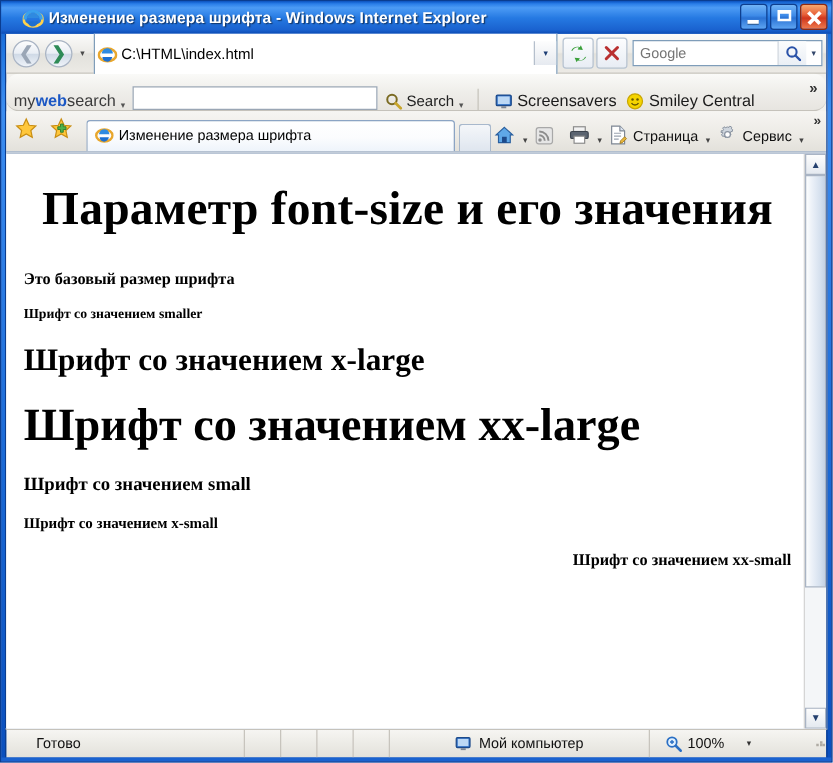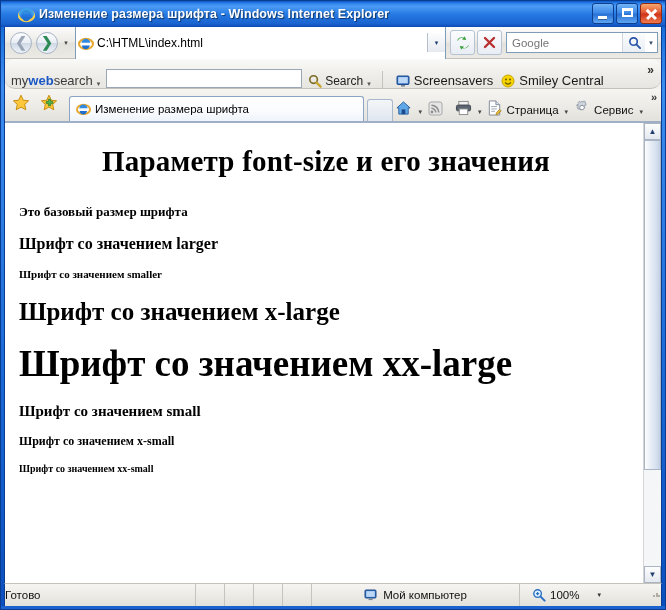--- a/index.html
+++ b/index.html
@@ -140,32 +140,32 @@
 
   
   .docarea{
     flex:1 1 auto;display:flex;background:#fff;border-top:1px solid #9fb0c6;overflow:hidden;position:relative;
   }
   .page{
     flex:1 1 auto;background:#fff;overflow:hidden;padding:0 10px 0 14px;
     font-family:"Liberation Serif","DejaVu Serif",serif;color:#000;
   }
   .page h1{
-    font-size:29px;font-weight:bold;text-align:center;margin:22px 0 26px 0;letter-spacing:.2px;
+    font-size:38px;font-weight:bold;text-align:center;margin:22px 0 26px 0;letter-spacing:.2px;
   }
   .page p{margin:0 0 14px 0;line-height:1.25;font-weight:bold;}
   .p-base{font-size:13px;margin-bottom:18px;}
   .p-larger{font-size:16px;margin-bottom:16px;}
   .p-smaller{font-size:11px;margin-bottom:20px;}
   .p-large{font-size:19px;margin-bottom:20px;}
   .p-xlarge{font-size:25px;margin-bottom:22px;}
   .p-xxlarge{font-size:37px;margin-bottom:22px;}
   .p-small{font-size:15px;margin-bottom:18px;}
   .p-xsmall{font-size:12px;margin-bottom:18px;}
-  .p-xxsmall{font-size:10px;margin-bottom:10px;}
+  .p-xxsmall{font-size:13px;margin-bottom:10px;text-align:right;}
 
   
   .vscroll{
     width:17px;flex:0 0 17px;background:#f1f1f1;border-left:1px solid #d5d5d5;
     display:flex;flex-direction:column;
   }
   .sbtn{
     height:17px;flex:0 0 17px;box-sizing:border-box;
     background:linear-gradient(180deg,#fdfdfd,#e4e9f0);
     border:1px solid #a9b4c4;display:flex;align-items:center;justify-content:center;
@@ -178,21 +178,21 @@
     border:1px solid #a9b4c4;box-sizing:border-box;
   }
 
   
   .statusbar{
     height:22px;flex:0 0 22px;display:flex;align-items:center;
     background:linear-gradient(180deg,#f6f5f2 0%,#ecebe6 50%,#e3e1db 100%);
     border-top:1px solid #c5c2bb;font-size:11.5px;color:#111;
     margin:0 3px;border-left:1px solid #0a3d91;border-right:1px solid #0a3d91;
   }
-  .st-ready{padding-left:0;width:190px;box-sizing:border-box;white-space:nowrap;}
+  .st-ready{padding-left:24px;width:190px;box-sizing:border-box;white-space:nowrap;}
   .st-cell{border-left:1px solid #c7c4bd;height:100%;display:flex;align-items:center;justify-content:center;}
   .st-blanks{display:flex;height:100%;}
   .st-blanks .st-cell{width:28px;}
   .st-zone{
     flex:1 1 auto;display:flex;align-items:center;justify-content:center;gap:5px;
     border-left:1px solid #c7c4bd;height:100%;white-space:nowrap;
   }
   .st-zoom{
     width:128px;flex:0 0 128px;display:flex;align-items:center;gap:4px;
     border-left:1px solid #c7c4bd;height:100%;padding-left:12px;box-sizing:border-box;white-space:nowrap;
@@ -378,23 +378,20 @@
       </div>
       <span class="chev">»</span>
     </div>
 
     <div class="docarea">
       <div class="page">
         <h1>Параметр font-size и его значения</h1>
 
         <p class="p-base">
           <span>Это базовый размер шрифта</span><b></b>
-        </p>
-        <p class="p-larger">
-          <span>Шрифт со значением </span><b>larger</b>
         </p>
         <p class="p-smaller">
           <span>Шрифт со значением </span><b>smaller</b>
         </p>
         <p class="p-xlarge">
           <span>Шрифт со значением </span><b>x-large</b>
         </p>
         <p class="p-xxlarge">
           <span>Шрифт со значением </span><b>xx-large</b>
         </p>

